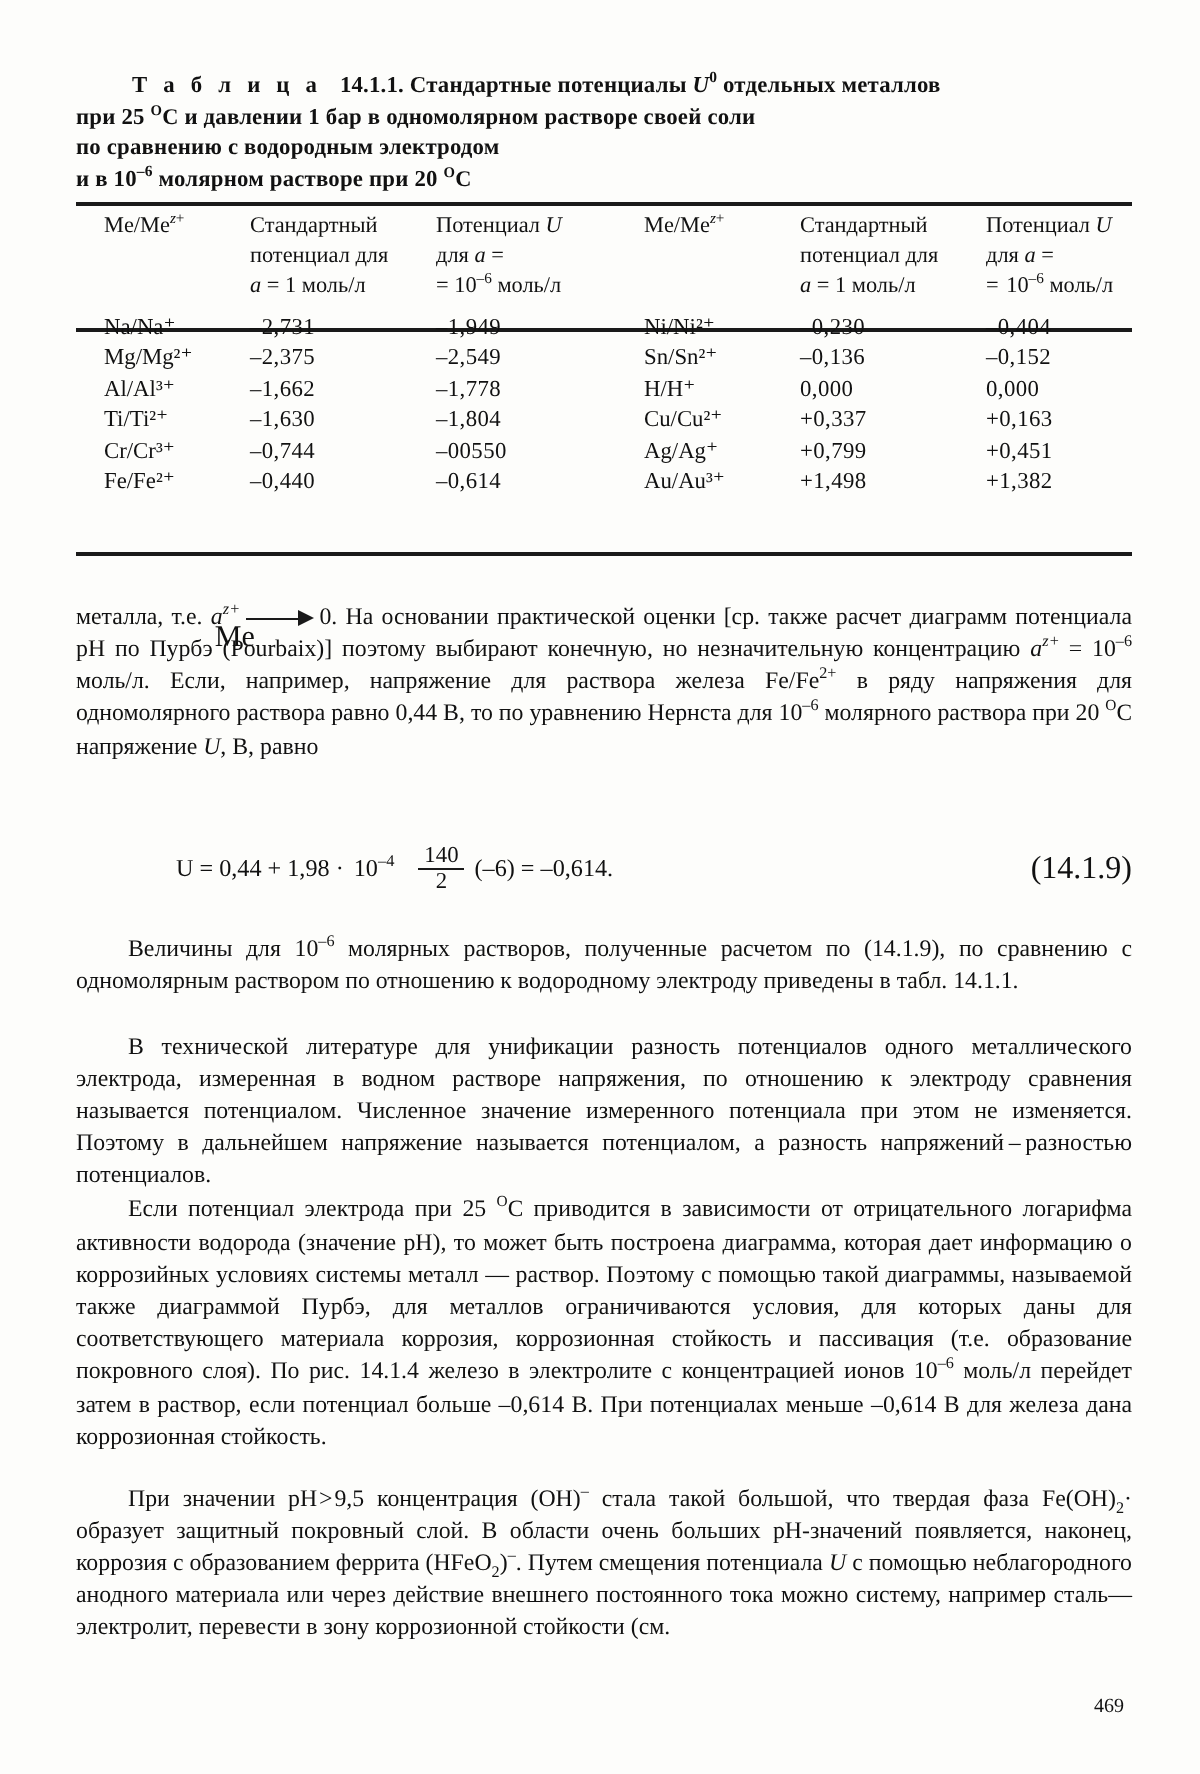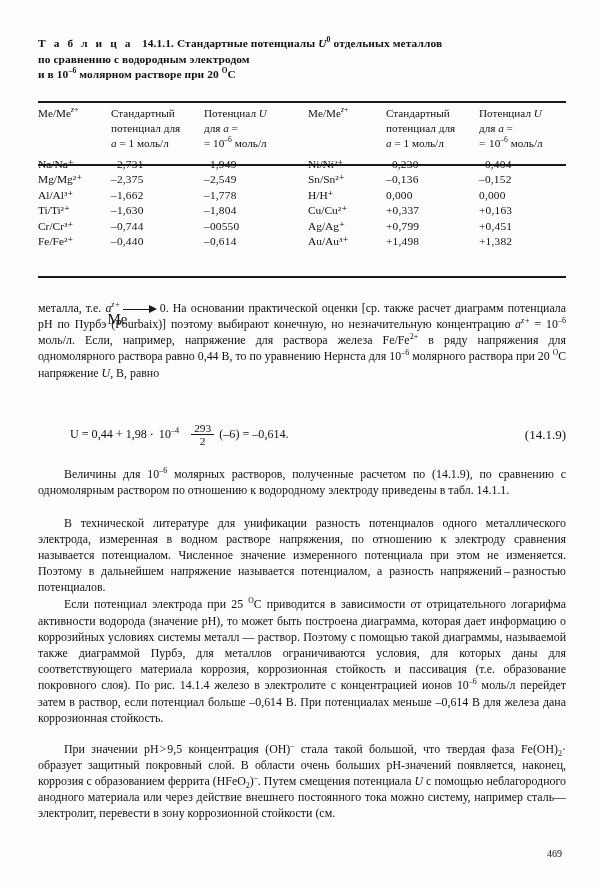--- a/index.html
+++ b/index.html
@@ -26,20 +26,21 @@
     left: 38px;
     top: 36px;
     width: 528px;
     font-weight: bold;
     font-size: 11.4px;
     line-height: 15.6px;
     letter-spacing: 0.1px;
   }
   .caption .spaced {
     letter-spacing: 2.6px;
+    margin-left: 28px;
   }
   .caption .tabnum {
     letter-spacing: 0.1px;
     margin-top: 37px;
   }
   .cap-line { display: block; white-space: nowrap; }
   i.var { font-style: italic; }
   sup.sp { font-size: 0.68em; vertical-align: super; line-height: 0; }
   sub.sb { font-size: 0.68em; vertical-align: sub; line-height: 0; }
   .degC { font-size: 0.98em; }
@@ -50,21 +51,21 @@
     position: absolute;
     background: #1a1a1a;
   }
   .rule-top    { left: 38px; top: 101px;  width: 528px; height: 2.0px; }
   .rule-mid    { left: 38px; top: 164px;  width: 528px; height: 1.6px; }
   .rule-bottom { left: 38px; top: 276px;  width: 528px; height: 1.6px; }
 
   
   .tbl {
     position: absolute;
-    left: 38px;
+    left: 52px;
     top: 106px;
     width: 528px;
     font-size: 11.2px;
   }
   .tbl table {
     border-collapse: collapse;
     width: 528px;
     table-layout: fixed;
   }
   .tbl th, .tbl td {
@@ -114,40 +115,40 @@
     left: 38px;
     width: 528px;
     font-size: 12.1px;
   }
   .eqn-row {
     display: flex;
     align-items: center;
     justify-content: flex-start;
   }
   .eqn-body {
-    margin-left: 32px;
+    margin-left: 50px;
     display: flex;
     align-items: center;
     white-space: nowrap;
   }
   .eqn-body > span { margin-right: 5px; }
   .frac {
     display: inline-block;
     text-align: center;
     vertical-align: middle;
     margin: 0 7px;
     font-size: 11.4px;
     line-height: 12.4px;
   }
   .frac .nm { display: block; padding: 0 3px; }
   .frac .bar { display: block; border-top: 1.3px solid #1a1a1a; }
   .frac .dn { display: block; padding: 0 3px; }
   .eqn-num {
     margin-left: auto;
-    font-size: 13px;
+    font-size: 16px;
   }
 
   
   .arrowglyph {
     display: inline-block;
     position: relative;
     width: 34px;
     height: 9px;
     vertical-align: middle;
     margin: 0 3px;
@@ -192,20 +193,21 @@
 <body>
 
 <div id="page">
 
   <div class="caption">
     <span class="cap-line">
       <span class="spaced">Т а б л и ц а</span>
       &nbsp;&nbsp;<span class="tabnum">14.1.1.</span>
       <span>Стандартные потенциалы <i class="var">U</i><sup class="sp">0</sup> отдельных металлов</span>
     </span>
+    <span class="cap-line">при 25 <span class="degC"><sup>О</sup>С</span> и давлении 1 бар в одномолярном растворе своей соли</span>
     <span class="cap-line">по сравнению с водородным электродом</span>
     <span class="cap-line">и в 10<sup class="sp">–6</sup> молярном растворе при 20 <span class="degC"><sup>О</sup>С</span></span>
   </div>
 
   <div class="rule rule-top"></div>
   <div class="rule rule-mid"></div>
   <div class="rule rule-bottom"></div>
 
   <div class="tbl">
     <table>
@@ -303,21 +305,21 @@
   <div class="para" style="top:300px;">
     <p>металла, т.е. <span class="aZMe"><i class="var">a</i><sup class="sp"><i class="var">z</i> +</sup><span class="me">Me</span></span><span class="arrowglyph"><span class="shaft"></span><span class="head"></span></span>0. На основании практической оценки [ср. также расчет диаграмм потенциала pH по Пурбэ (Pourbaix)] поэтому выбирают конечную, но незначительную концентрацию <i class="var">a</i><sup class="sp"><i class="var">z</i> +</sup> = 10<sup class="sp">–6</sup> моль/л. Если, например, напряжение для раствора железа Fe/Fe<sup class="sp">2+</sup> в ряду напряжения для одномолярного раствора равно 0,44 В, то по уравнению Нернста для 10<sup class="sp">–6</sup> молярного раствора при 20 <span class="degC"><sup>О</sup>С</span> напряжение <i class="var">U</i>, В, равно</p>
   </div>
 
   <div class="eqn" style="top:422px;">
     <div class="eqn-row">
       <div class="eqn-body">
         <span>U  =  0,44  +  1,98   ·</span>
         <span>10<sup class="sp">–4</sup></span>
         <span class="frac">
-          <span class="nm">293</span>
+          <span class="nm">140</span>
           <span class="bar"></span>
           <span class="dn">2</span>
         </span>
         <span>(–6)  =  –0,614.</span>
       </div>
       <span class="eqn-num">(14.1.9)</span>
     </div>
   </div>
 
   <div class="para" style="top:466px;">

